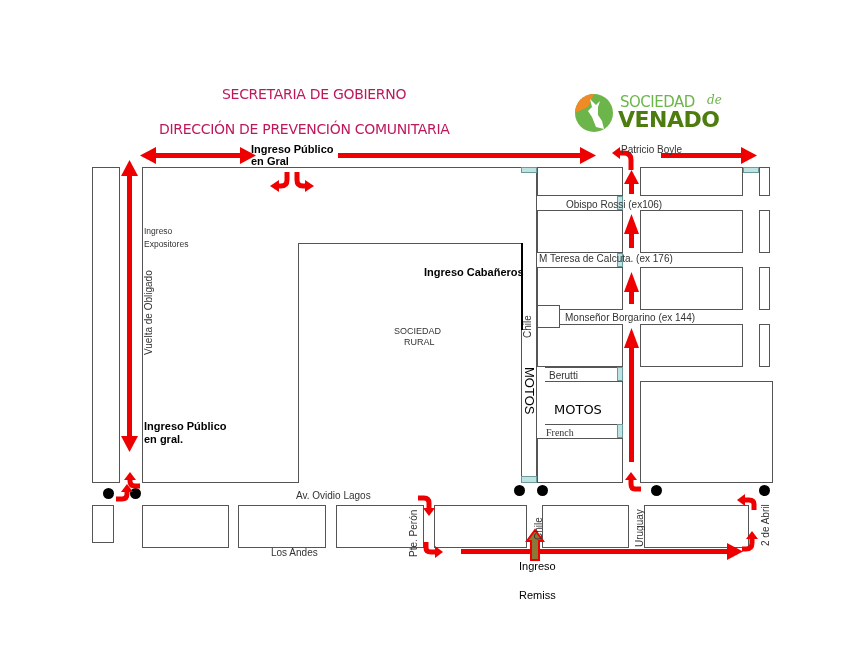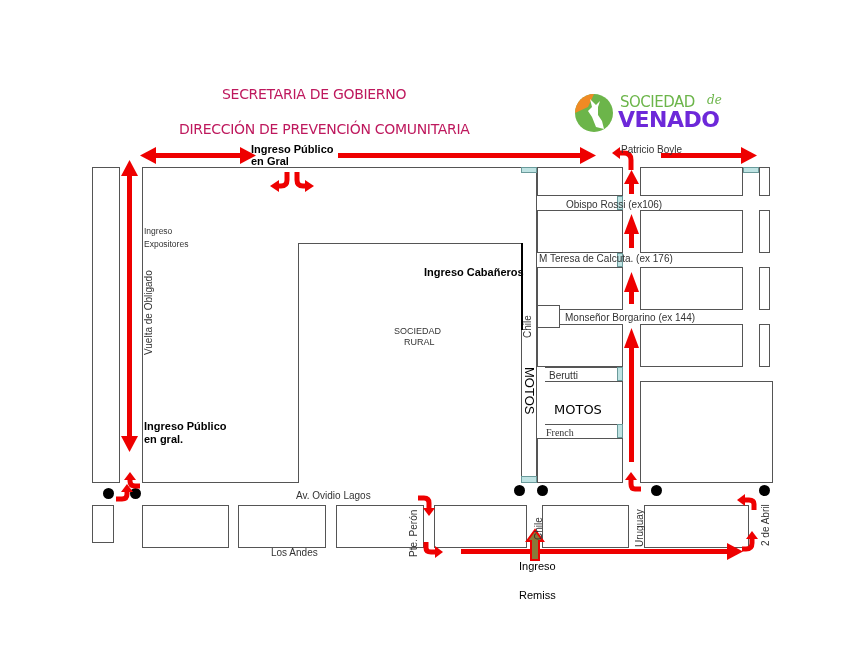--- a/index.html
+++ b/index.html
@@ -9,27 +9,27 @@
   .block { position:absolute; border:1px solid #555; background:#fff; box-sizing:border-box; }
   .lbl { position:absolute; font-size:10px; color:#333; white-space:nowrap; }
   .bold { font-weight:bold; color:#000; font-size:11px; }
   .vert { transform:rotate(-90deg); transform-origin:left top; }
   .vert-cw { transform:rotate(90deg); transform-origin:left top; }
   .teal { position:absolute; background:#bfe3e3; border:1px solid #6a9a9a; box-sizing:border-box; }
   .dot { position:absolute; width:11px; height:11px; border-radius:50%; background:#000; }
   svg.overlay { position:absolute; left:0; top:0; }
   .logo-muni { font-family:"DejaVu Sans", sans-serif; font-size:15px; color:#6cb54a; letter-spacing:-0.5px; }
   .logo-de { font-family:"DejaVu Serif", serif; font-style:italic; font-size:12px; color:#6cb54a; }
-  .logo-venado { font-family:"DejaVu Sans", sans-serif; font-weight:bold; font-size:22px; color:#6d28d9; letter-spacing:-0.5px; }
+  .logo-venado { font-family:"DejaVu Sans", sans-serif; font-weight:bold; font-size:22px; color:#4d7c0f; letter-spacing:-0.5px; }
 </style>
 </head>
 <body>
 
 <div class="abs title" style="left:222px; top:86px;">SECRETARIA DE GOBIERNO</div>
-<div class="abs title" style="left:179px; top:121px;">DIRECCIÓN DE PREVENCIÓN COMUNITARIA</div>
+<div class="abs title" style="left:159px; top:121px;">DIRECCIÓN DE PREVENCIÓN COMUNITARIA</div>
 
 <div class="abs" style="left:574px; top:93px; width:160px; height:42px;">
   <svg width="40" height="40" viewBox="0 0 40 40" style="position:absolute; left:0; top:0;">
     <circle cx="20" cy="20" r="19" fill="#6cb54a"></circle>
     <path d="M1,20 A19,19 0 0,1 20,1 L14,14 Z" fill="#f08a24"></path>
     <path d="M16,6 L18,14 L14,18 L18,24 L22,34 L30,36 L28,28 L24,22 L24,14 L26,8 L22,12 Z" fill="#ffffff"></path>
   </svg>
   <span class="abs logo-muni" style="left:46px; top:0px;">SOCIEDAD</span>
   <span class="abs logo-de" style="left:133px; top:0px;">de</span>
   <span class="abs logo-venado" style="left:44px; top:14px;">VENADO</span>

